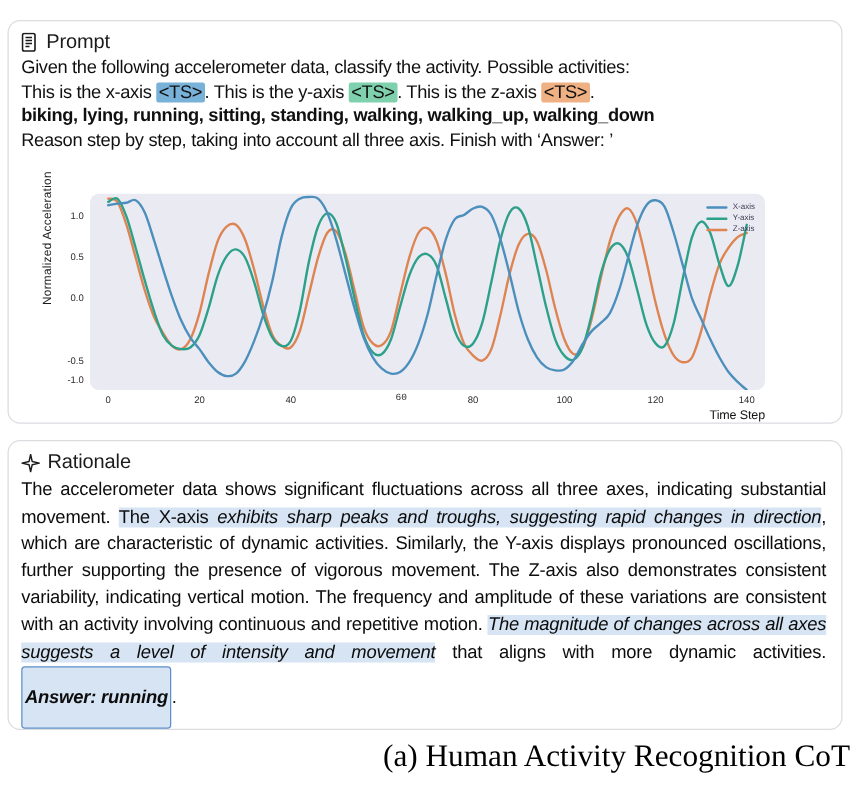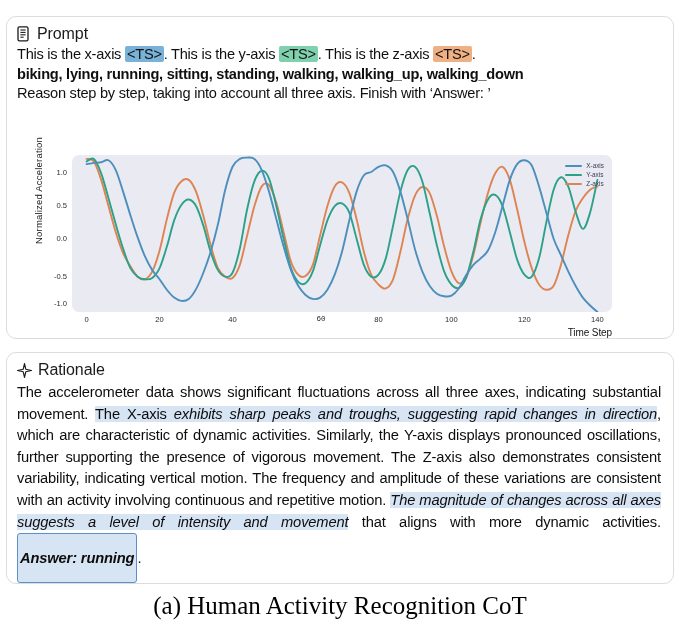--- a/index.html
+++ b/index.html
@@ -157,21 +157,21 @@
     font-weight: 700;
     line-height: 16px;
   }
 
   
   .caption {
     position: absolute;
     left: 0;
     top: 592px;
     width: 680px;
-    text-align: center;
+    text-align: right;
     font-family: "Liberation Serif", serif;
     font-size: 25px;
     color: #000000;
   }
 </style>
 </head>
 <body>
 
 <div class="page">
 
@@ -184,34 +184,35 @@
           <line x1="3.4" y1="4" x2="8.6" y2="4" stroke="#1b1b1b" stroke-width="1.1"></line>
           <line x1="3.4" y1="6.4" x2="8.6" y2="6.4" stroke="#1b1b1b" stroke-width="1.1"></line>
           <line x1="3.4" y1="8.8" x2="8.6" y2="8.8" stroke="#1b1b1b" stroke-width="1.1"></line>
           <line x1="3.4" y1="11.2" x2="6.6" y2="11.2" stroke="#1b1b1b" stroke-width="1.1"></line>
         </svg>
       </span>
       <span class="hdr-title">Prompt</span>
     </div>
 
     <div class="prompt-body">
+      <span class="ln">Given the following accelerometer data, classify the activity. Possible activities:</span>
       <span class="ln"><span>This is the x-axis </span><span class="ts ts-x">&lt;TS&gt;</span><span>. This is the y-axis </span><span class="ts ts-y">&lt;TS&gt;</span><span>. This is the z-axis </span><span class="ts ts-z">&lt;TS&gt;</span><span>.</span></span>
       <span class="ln"><b>biking, lying, running, sitting, standing, walking, walking_up, walking_down</b></span>
       <span class="ln">Reason step by step, taking into account all three axis. Finish with ‘Answer: ’</span>
     </div>
 
     <div class="chart-wrap">
 
       <div class="ylabel">Normalized Acceleration</div>
 
       <div class="yticks">
           <div class="ytick" style="top: 21.3167px;">1.0</div>
           <div class="ytick" style="top: 54.025px;">0.5</div>
           <div class="ytick" style="top: 86.7333px;">0.0</div>
-          <div class="ytick" style="top: 125px;">-0.5</div>
+          <div class="ytick" style="top: 137px;">-0.5</div>
           <div class="ytick" style="top: 152.15px;">-1.0</div>
         </div>
 
       <div class="plot">
         <svg width="540" height="157" viewBox="0 0 540 157">
           <g>
               <path id="p-z" fill="none" stroke-width="1.9" stroke-linejoin="round" stroke-linecap="round" d="M14.59,3.93C15.81,4.36 19.46,3.05 21.89,6.54C24.32,10.03 26.76,17.44 29.19,24.86C31.62,32.27 34.05,42.30 36.49,51.03C38.92,59.75 41.35,69.34 43.78,77.19C46.22,85.04 48.65,92.46 51.08,98.13C53.51,103.79 55.95,107.28 58.38,111.21C60.81,115.13 63.24,119.49 65.68,121.67C68.11,123.86 70.54,125.16 72.97,124.29C75.41,123.42 77.84,121.24 80.27,116.44C82.70,111.64 85.14,104.23 87.57,95.51C90.00,86.79 92.43,73.70 94.86,64.11C97.30,54.51 99.73,44.27 102.16,37.94C104.59,31.62 107.03,28.35 109.46,26.17C111.89,23.99 114.32,23.11 116.76,24.86C119.19,26.60 121.62,30.64 124.05,36.63C126.49,42.63 128.92,51.90 131.35,60.84C133.78,69.78 136.22,81.55 138.65,90.28C141.08,99.00 143.51,107.94 145.95,113.17C148.38,118.40 150.81,120.04 153.24,121.67C155.68,123.31 158.11,124.95 160.54,122.98C162.97,121.02 165.41,116.99 167.84,109.90C170.27,102.81 172.70,90.28 175.14,80.46C177.57,70.65 180.00,59.20 182.43,51.03C184.86,42.85 187.30,34.89 189.73,31.40C192.16,27.91 194.59,27.37 197.03,30.09C199.46,32.82 201.89,39.90 204.32,47.75C206.76,55.60 209.19,67.38 211.62,77.19C214.05,87.00 216.49,99.54 218.92,106.63C221.35,113.72 223.78,117.31 226.22,119.71C228.65,122.11 231.08,122.66 233.51,121.02C235.95,119.39 238.38,116.66 240.81,109.90C243.24,103.14 245.68,90.28 248.11,80.46C250.54,70.65 252.97,59.20 255.41,51.03C257.84,42.85 260.27,35.33 262.70,31.40C265.14,27.48 267.57,26.38 270.00,27.48C272.43,28.57 274.86,31.84 277.30,37.94C279.73,44.05 282.16,54.30 284.59,64.11C287.03,73.92 289.46,87.55 291.89,96.82C294.32,106.08 296.76,114.26 299.19,119.71C301.62,125.16 304.05,127.24 306.49,129.52C308.92,131.81 311.35,134.32 313.78,133.45C316.22,132.58 318.65,130.40 321.08,124.29C323.51,118.19 325.95,106.85 328.38,96.82C330.81,86.79 333.24,73.48 335.68,64.11C338.11,54.73 340.54,45.90 342.97,40.56C345.41,35.22 347.84,32.49 350.27,32.05C352.70,31.62 355.14,33.14 357.57,37.94C360.00,42.74 362.43,51.90 364.86,60.84C367.30,69.78 369.73,82.32 372.16,91.58C374.59,100.85 377.03,110.34 379.46,116.44C381.89,122.55 384.32,127.13 386.76,128.22C389.19,129.31 391.62,127.67 394.05,122.98C396.49,118.30 398.92,109.35 401.35,100.09C403.78,90.82 406.22,77.74 408.65,67.38C411.08,57.02 413.51,46.12 415.95,37.94C418.38,29.76 420.81,22.68 423.24,18.32C425.68,13.96 428.11,10.68 430.54,11.78C432.97,12.87 435.41,17.77 437.84,24.86C440.27,31.95 442.70,43.94 445.14,54.30C447.57,64.65 450.00,77.19 452.43,87.00C454.86,96.82 457.30,106.08 459.73,113.17C462.16,120.26 464.59,125.93 467.03,129.52C469.46,133.12 471.89,134.54 474.32,134.76C476.76,134.98 479.19,134.98 481.62,130.83C484.05,126.69 486.49,118.30 488.92,109.90C491.35,101.50 493.78,89.40 496.22,80.46C498.65,71.52 501.08,62.47 503.51,56.26C505.95,50.04 508.38,46.77 510.81,43.17C513.24,39.58 515.68,36.63 518.11,34.67C520.54,32.71 524.19,31.95 525.41,31.40" stroke="#dd8452"></path>
             </g>
           <g>
               <path id="p-y" fill="none" stroke-width="1.9" stroke-linejoin="round" stroke-linecap="round" d="M14.59,6.54C15.81,6.11 19.46,1.96 21.89,3.93C24.32,5.89 26.76,11.78 29.19,18.32C31.62,24.86 34.05,34.67 36.49,43.17C38.92,51.68 41.35,60.95 43.78,69.34C46.22,77.74 48.65,86.24 51.08,93.55C53.51,100.85 55.95,108.48 58.38,113.17C60.81,117.86 63.24,119.82 65.68,121.67C68.11,123.53 70.54,124.07 72.97,124.29C75.41,124.51 77.84,124.84 80.27,122.98C82.70,121.13 85.14,118.40 87.57,113.17C90.00,107.94 92.43,99.54 94.86,91.58C97.30,83.62 99.73,72.39 102.16,65.42C104.59,58.44 107.03,53.21 109.46,49.72C111.89,46.23 114.32,44.27 116.76,44.48C119.19,44.70 121.62,46.66 124.05,51.03C126.49,55.39 128.92,63.02 131.35,70.65C133.78,78.28 136.22,89.40 138.65,96.82C141.08,104.23 143.51,110.99 145.95,115.13C148.38,119.28 150.81,121.24 153.24,121.67C155.68,122.11 158.11,122.44 160.54,117.75C162.97,113.06 165.41,104.12 167.84,93.55C170.27,82.97 172.70,65.53 175.14,54.30C177.57,43.07 180.00,32.60 182.43,26.17C184.86,19.73 187.30,16.14 189.73,15.70C192.16,15.26 194.59,17.66 197.03,23.55C199.46,29.44 201.89,40.99 204.32,51.03C206.76,61.06 209.19,73.38 211.62,83.73C214.05,94.09 216.49,105.97 218.92,113.17C221.35,120.37 223.78,124.40 226.22,126.91C228.65,129.42 231.08,129.96 233.51,128.22C235.95,126.47 238.38,122.77 240.81,116.44C243.24,110.12 245.68,98.78 248.11,90.28C250.54,81.77 252.97,71.96 255.41,65.42C257.84,58.88 260.27,53.86 262.70,51.03C265.14,48.19 267.57,47.32 270.00,48.41C272.43,49.50 274.86,51.68 277.30,57.57C279.73,63.45 282.16,75.01 284.59,83.73C287.03,92.46 289.46,103.58 291.89,109.90C294.32,116.22 296.76,120.04 299.19,121.67C301.62,123.31 304.05,122.77 306.49,119.71C308.92,116.66 311.35,111.54 313.78,103.36C316.22,95.18 318.65,81.77 321.08,70.65C323.51,59.53 325.95,45.90 328.38,36.63C330.81,27.37 333.24,19.19 335.68,15.05C338.11,10.90 340.54,9.92 342.97,11.78C345.41,13.63 347.84,18.53 350.27,26.17C352.70,33.80 355.14,46.88 357.57,57.57C360.00,68.25 362.43,80.46 364.86,90.28C367.30,100.09 369.73,109.90 372.16,116.44C374.59,122.98 377.03,126.80 379.46,129.52C381.89,132.25 384.32,133.89 386.76,132.80C389.19,131.71 391.62,128.98 394.05,122.98C396.49,116.99 398.92,106.63 401.35,96.82C403.78,87.00 406.22,72.83 408.65,64.11C411.08,55.39 413.51,48.52 415.95,44.48C418.38,40.45 420.81,38.81 423.24,39.90C425.68,40.99 428.11,44.81 430.54,51.03C432.97,57.24 435.41,68.25 437.84,77.19C440.27,86.13 442.70,97.58 445.14,104.67C447.57,111.75 450.00,116.88 452.43,119.71C454.86,122.55 457.30,124.40 459.73,121.67C462.16,118.95 464.59,112.41 467.03,103.36C469.46,94.31 471.89,78.83 474.32,67.38C476.76,55.93 479.19,42.19 481.62,34.67C484.05,27.15 486.49,22.79 488.92,22.24C491.35,21.70 493.78,25.73 496.22,31.40C498.65,37.07 501.08,49.17 503.51,56.26C505.95,63.35 508.38,73.70 510.81,73.92C513.24,74.14 515.68,65.74 518.11,57.57C520.54,49.39 524.19,30.31 525.41,24.86" stroke="#2ca089"></path>

